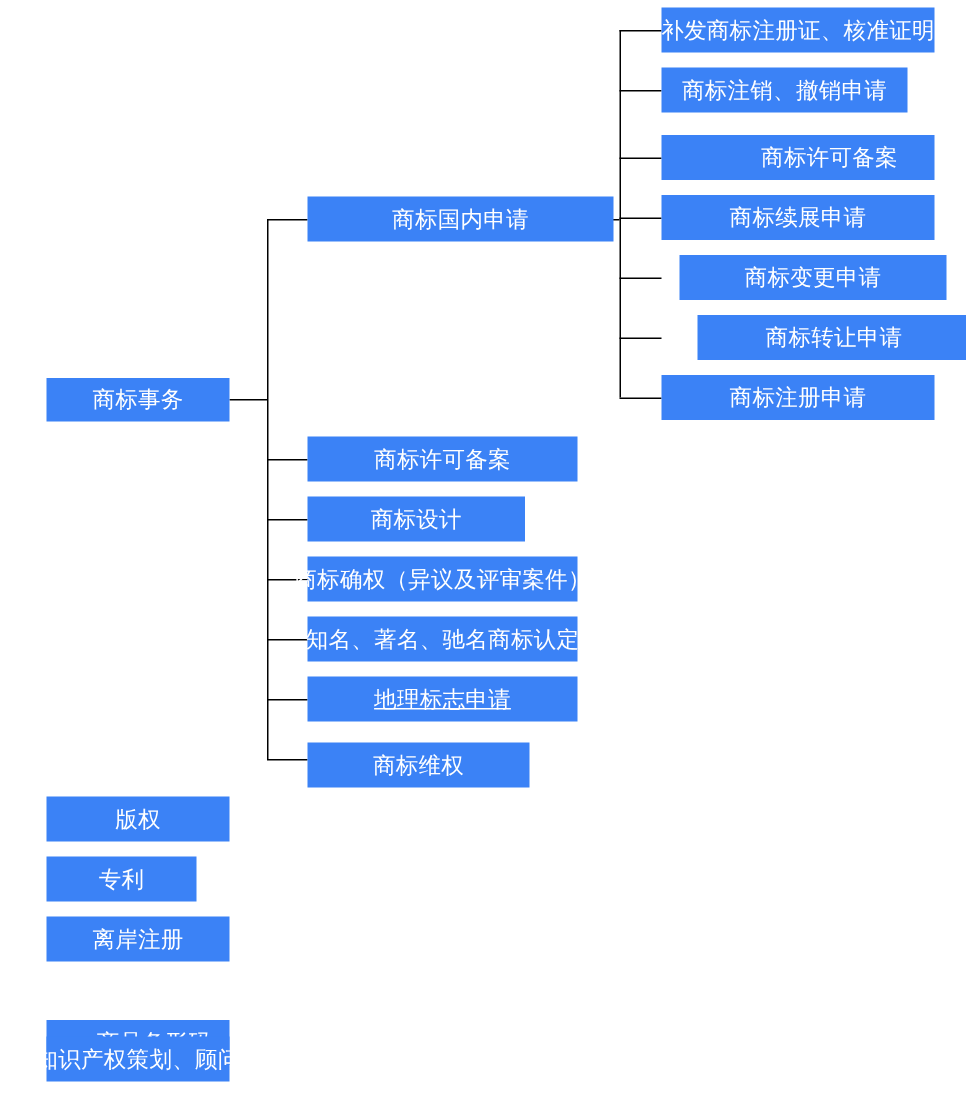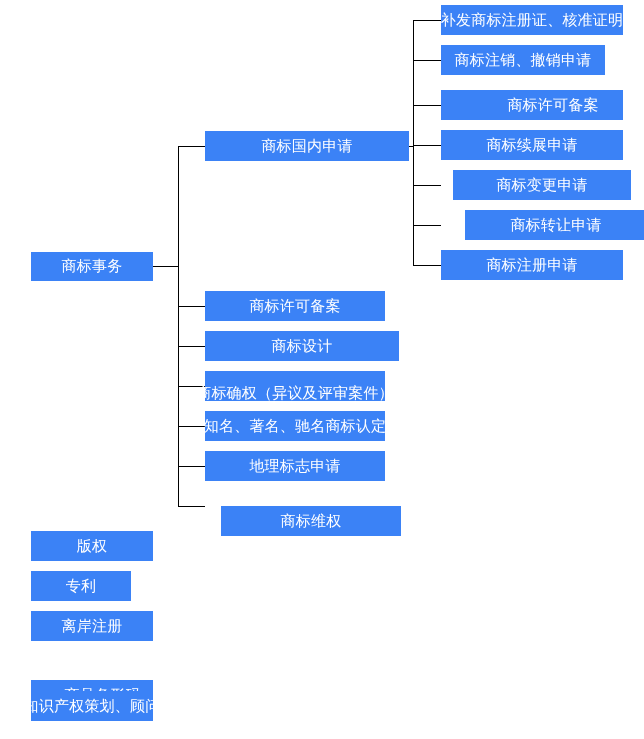--- a/index.html
+++ b/index.html
@@ -75,33 +75,33 @@
     <span class="node-label">商标事务</span>
   </div>
 
   <div id="level2-layer">
       <div class="node" style="left: 205px; top: 131px; width: 204px; height: 30px;">
         <span class="node-label">商标国内申请</span>
       </div>
       <div class="node" style="left: 205px; top: 291px; width: 180px; height: 30px;">
         <span class="node-label">商标许可备案</span>
       </div>
-      <div class="node" style="left: 205px; top: 331px; width: 194px; height: 30px;">
+      <div class="node" style="left: 205px; top: 331px; width: 145px; height: 30px;">
         <span class="node-label">商标设计</span>
       </div>
-      <div class="node" style="left: 205px; top: 371px; width: 180px; height: 30px; align-items: flex-end;">
+      <div class="node" style="left: 205px; top: 371px; width: 180px; height: 30px;">
         <span class="node-label">商标确权（异议及评审案件）</span>
       </div>
       <div class="node" style="left: 205px; top: 411px; width: 180px; height: 30px;">
         <span class="node-label">知名、著名、驰名商标认定</span>
       </div>
-      <div class="node" style="left: 205px; top: 451px; width: 180px; height: 30px;">
+      <div class="node" style="left: 205px; top: 451px; width: 180px; height: 30px; text-decoration: underline;">
         <span class="node-label">地理标志申请</span>
       </div>
-      <div class="node" style="left: 205px; top: 506px; width: 180px; height: 30px; margin-left: 16px;">
+      <div class="node" style="left: 205px; top: 495px; width: 148px; height: 30px;">
         <span class="node-label">商标维权</span>
       </div>
     </div>
 
   <div id="level3-layer">
       <div class="node" style="left: 441px; top: 5px; width: 182px; height: 30px;">
         <span class="node-label">补发商标注册证、核准证明</span>
       </div>
       <div class="node" style="left: 441px; top: 45px; width: 164px; height: 30px;">
         <span class="node-label">商标注销、撤销申请</span>

